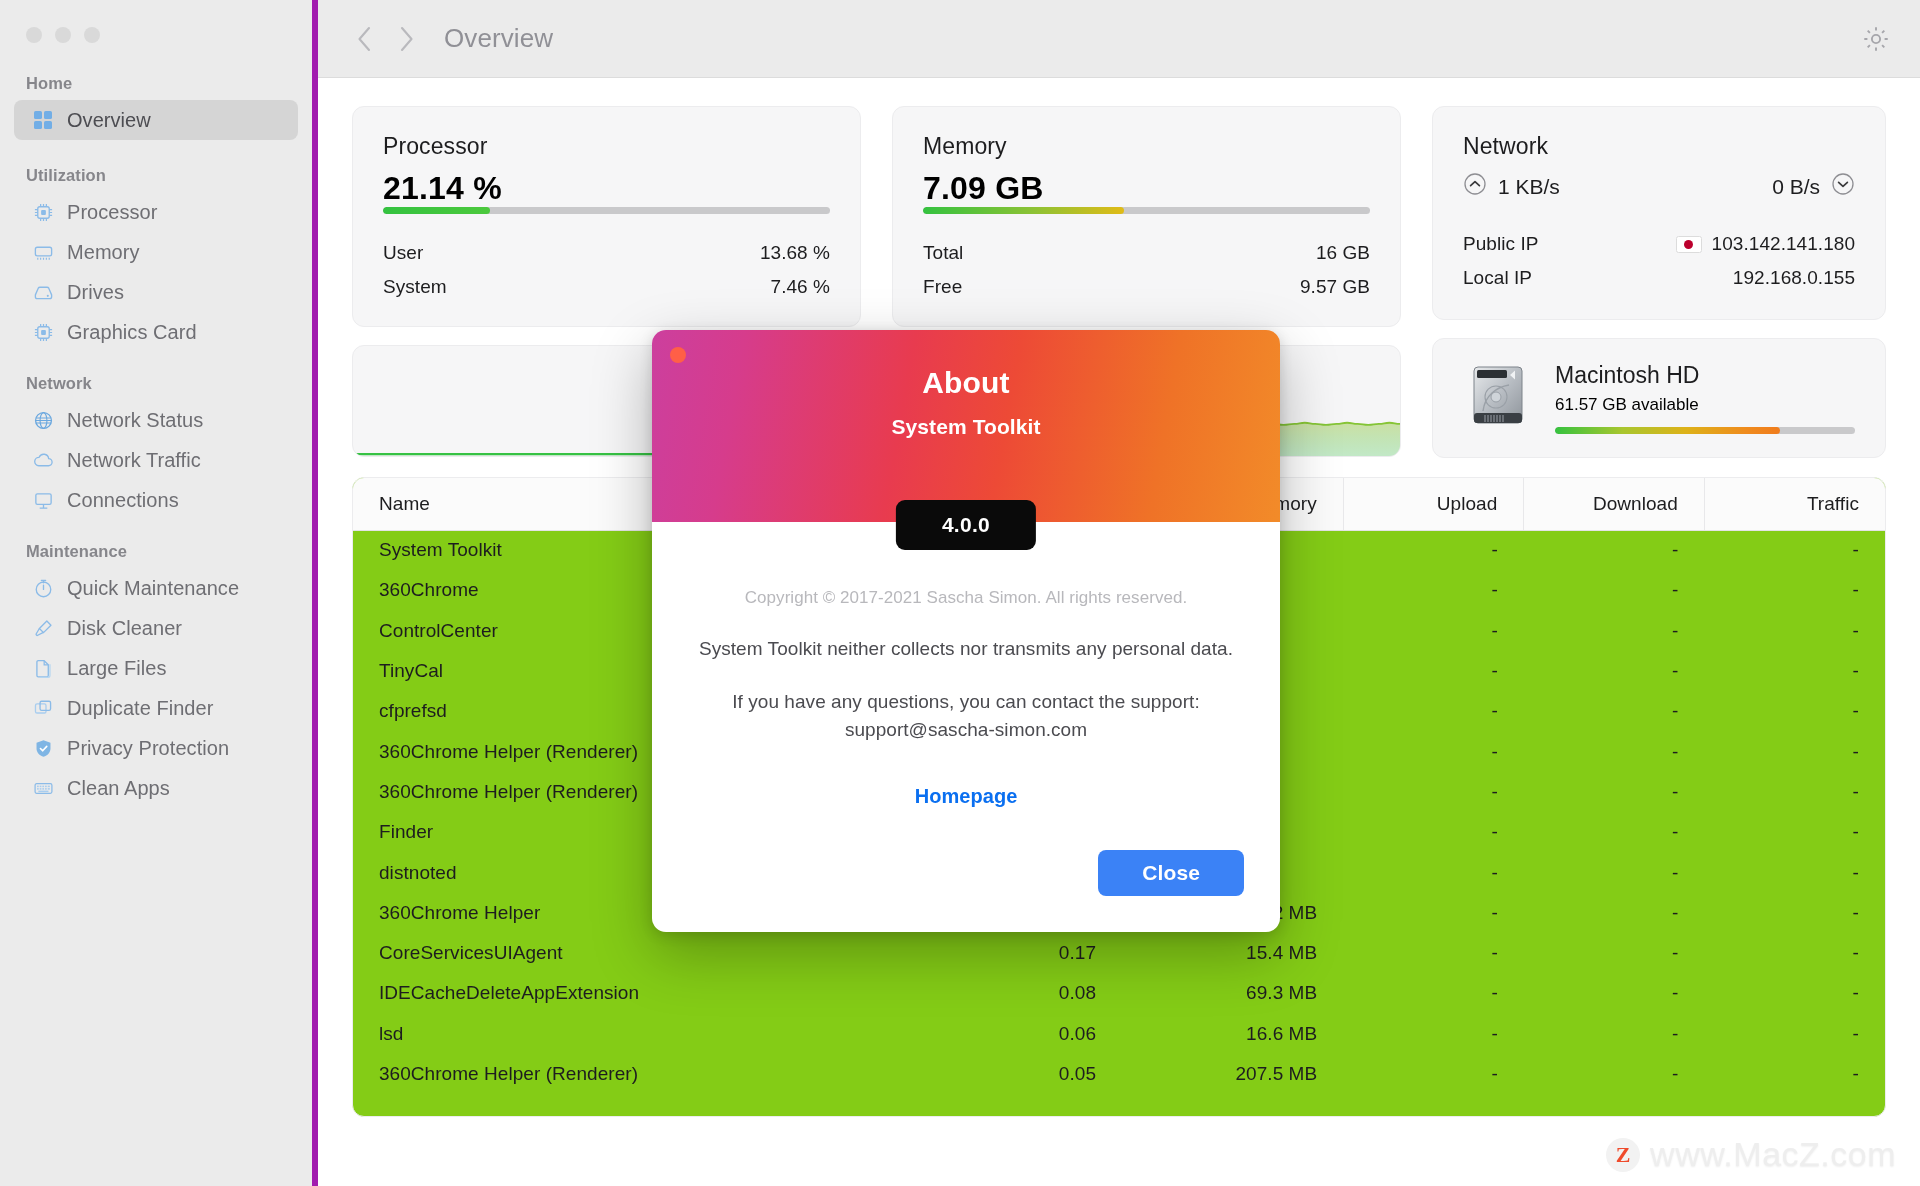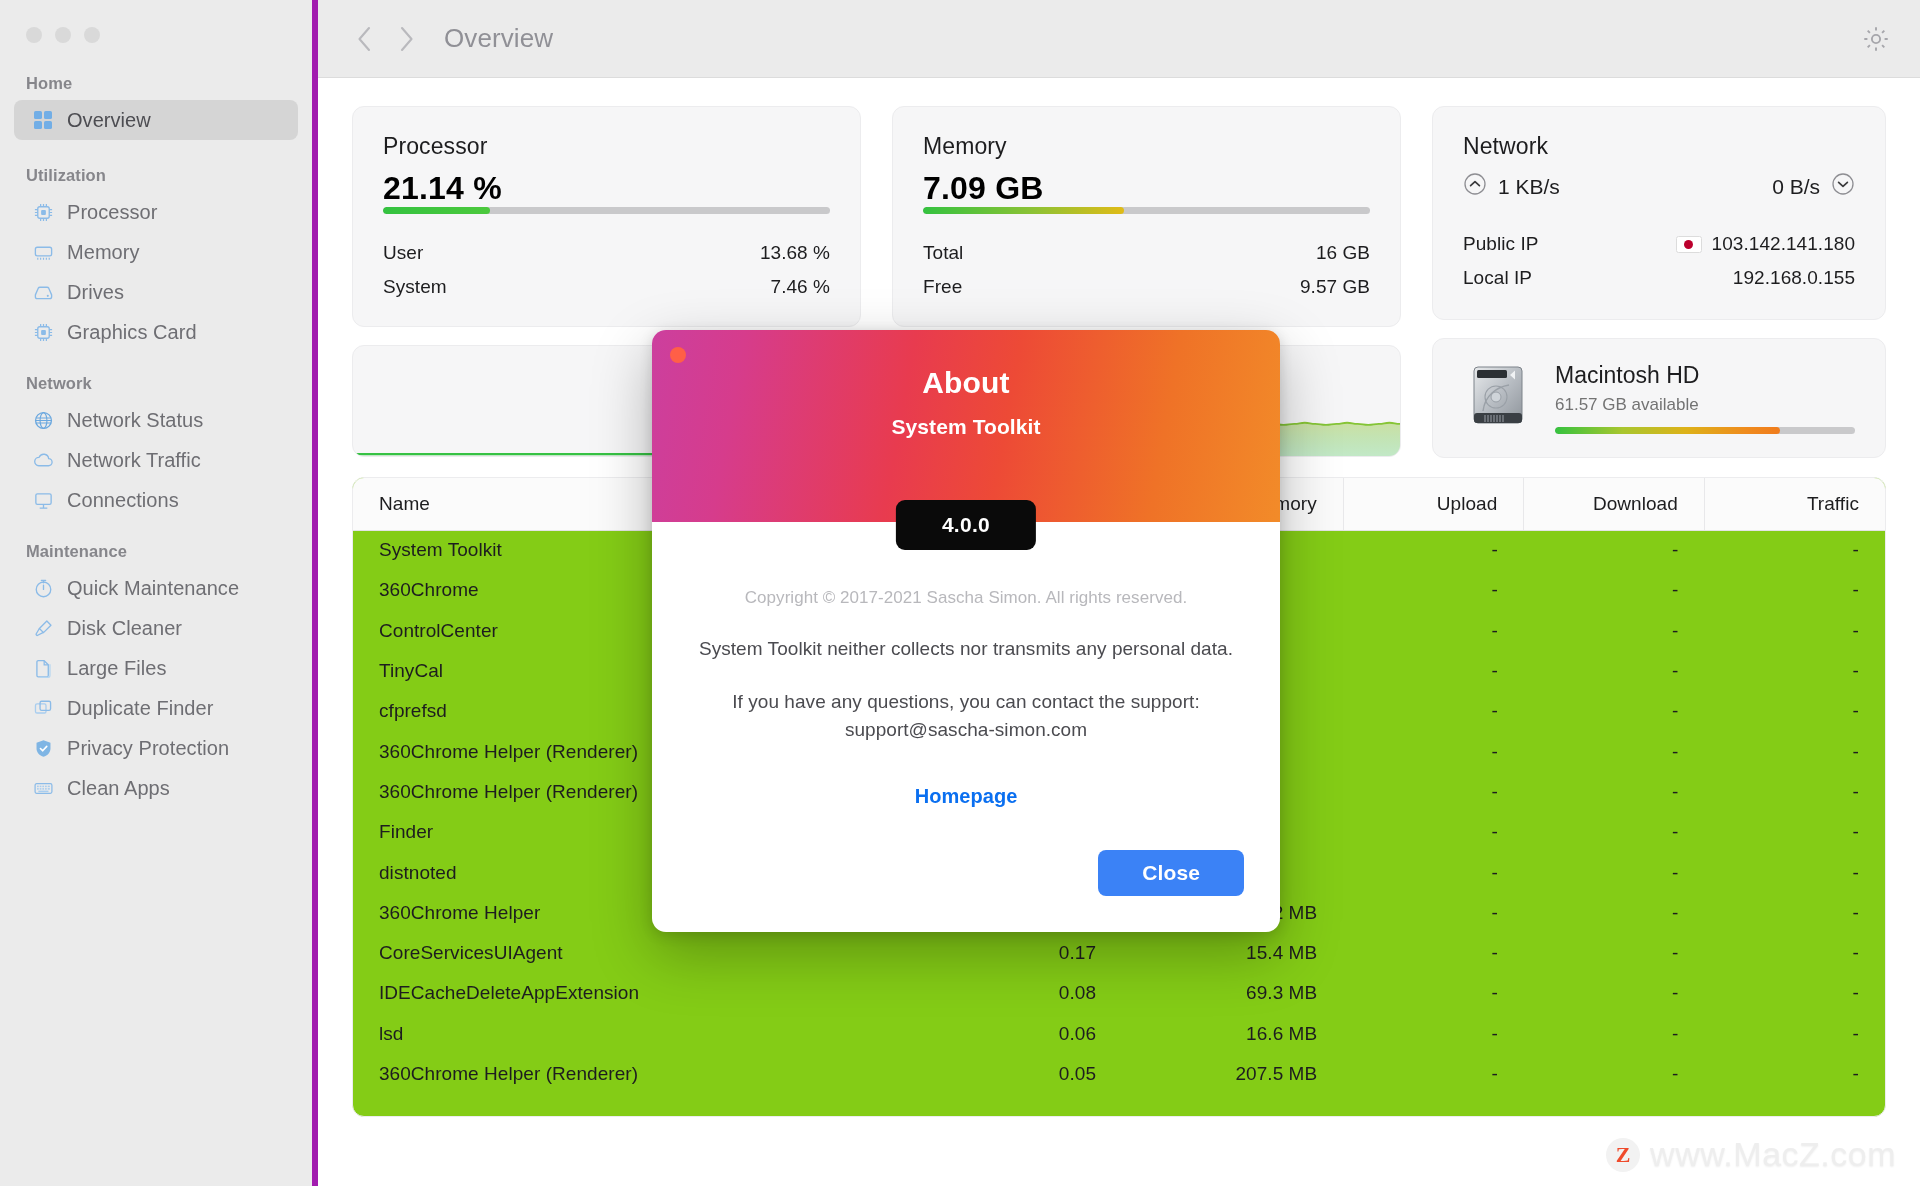--- a/index.html
+++ b/index.html
@@ -159,21 +159,21 @@
     background: #fff; border: 1px solid #dcdcdc;
     display: inline-flex; align-items: center; justify-content: center;
     flex: 0 0 26px;
   }
   .flag .dot { width: 9px; height: 9px; border-radius: 50%; background: #bc002d; }
   .ip-val { display: flex; align-items: center; gap: 10px; }
 
   .drive-card { padding: 22px 30px; display: flex; align-items: center; gap: 22px; }
   .drive-info { flex: 1; min-width: 0; }
   .drive-name { font-size: 23px; color: #1d1d1f; margin-bottom: 6px; }
-  .drive-sub { font-size: 17px; color: #737373; margin-bottom: 12px; }
+  .drive-sub { font-size: 17px; color: #000000; margin-bottom: 12px; }
   .bar-drive { background: linear-gradient(90deg,#35c23f 0%, #a9c62f 30%, #ddb219 58%, #ef8b1e 85%, #f07c1d 100%); }
 
   .col-right { display: flex; flex-direction: column; gap: 18px; flex: 1 1 auto; min-width: 0; }
 
   
   .table-card {
     margin-top: 19px;
     background: #84cc16;
     border-radius: 12px;
     border: 1px solid #ececee;

